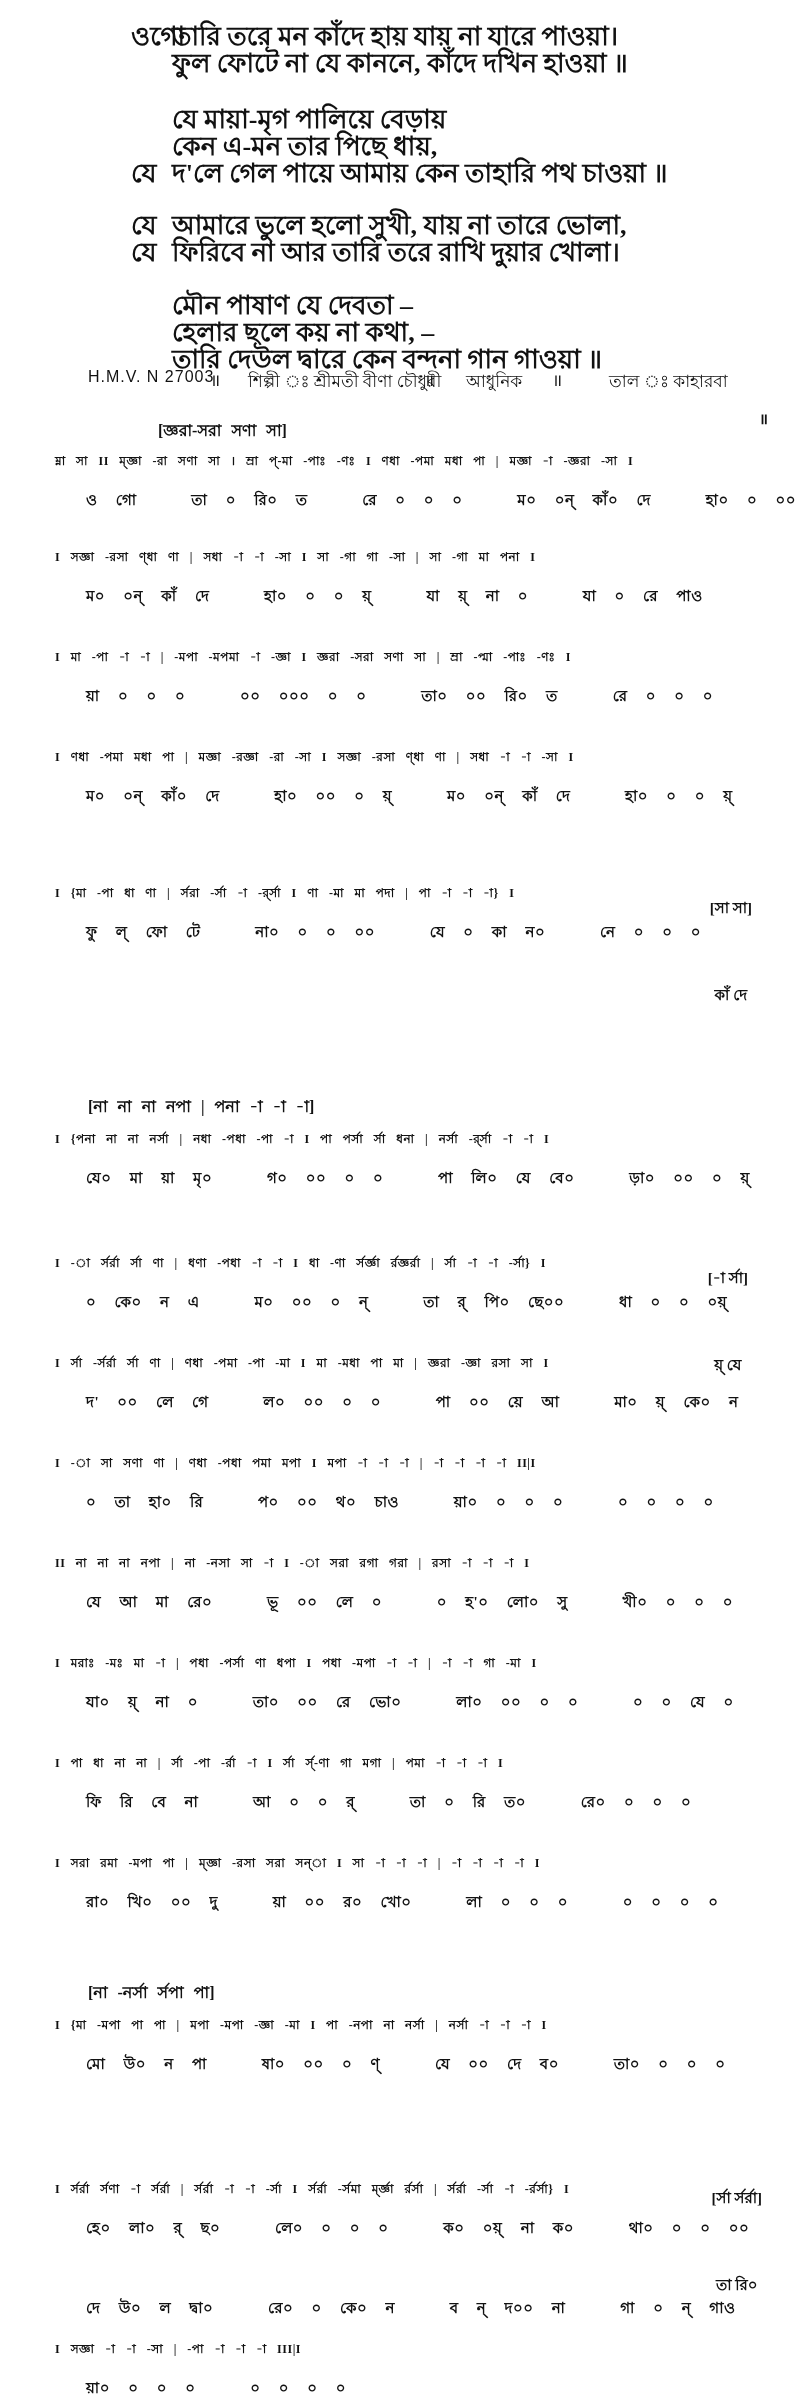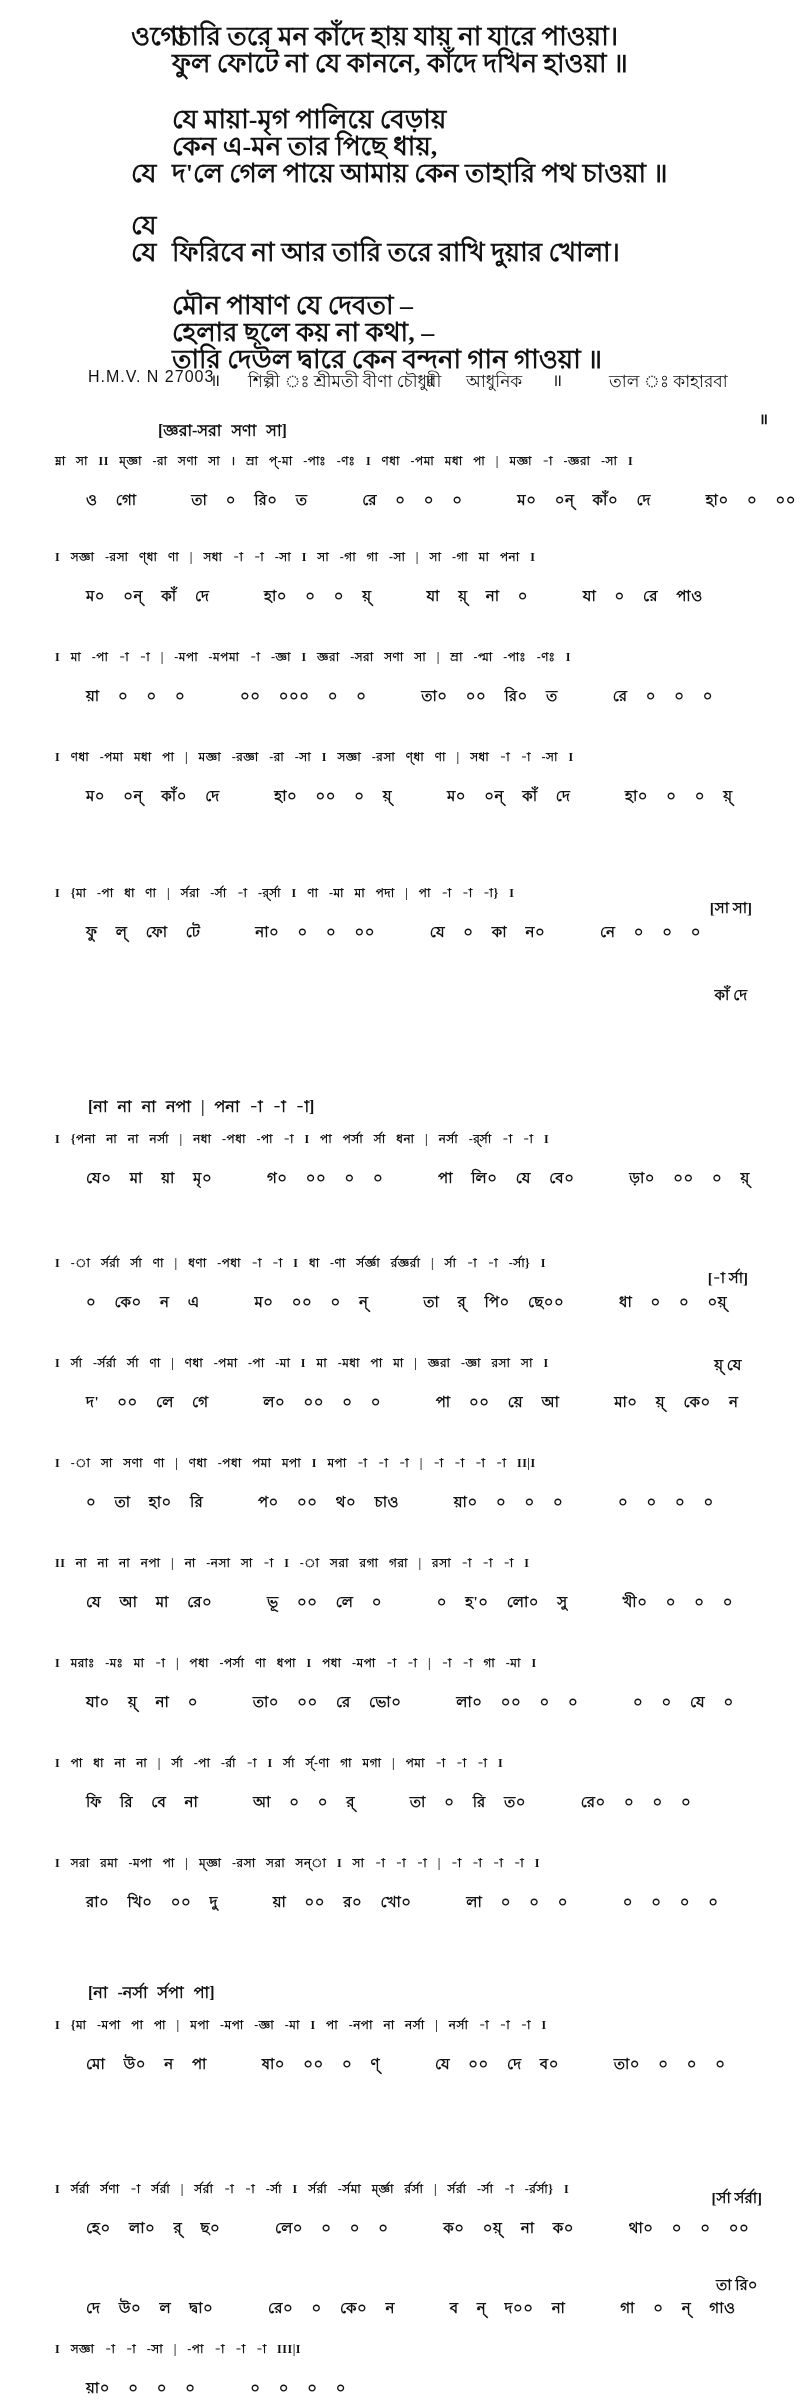--- a/index.html
+++ b/index.html
@@ -49,20 +49,21 @@
   </div>
   <div class="song-line" style="top:126px">
     <span class="txt">কেন এ-মন তার পিছে ধায়,</span>
   </div>
   <div class="song-line" style="top:153px">
     <span class="pfx">যে</span>
     <span class="txt">দ'লে গেল পায়ে আমায় কেন তাহারি পথ চাওয়া ॥</span>
   </div>
   <div class="song-line" style="top:205px">
     <span class="pfx">যে</span>
+    <span class="txt">আমারে ভুলে হলো সুখী, যায় না তারে ভোলা,</span>
   </div>
   <div class="song-line" style="top:232px">
     <span class="pfx">যে</span>
     <span class="txt">ফিরিবে না আর তারি তরে রাখি দুয়ার খোলা।</span>
   </div>
   <div class="song-line" style="top:285px">
     <span class="txt">মৌন পাষাণ যে দেবতা –</span>
   </div>
   <div class="song-line" style="top:312px">
     <span class="txt">হেলার ছলে কয় না কথা, –</span>

